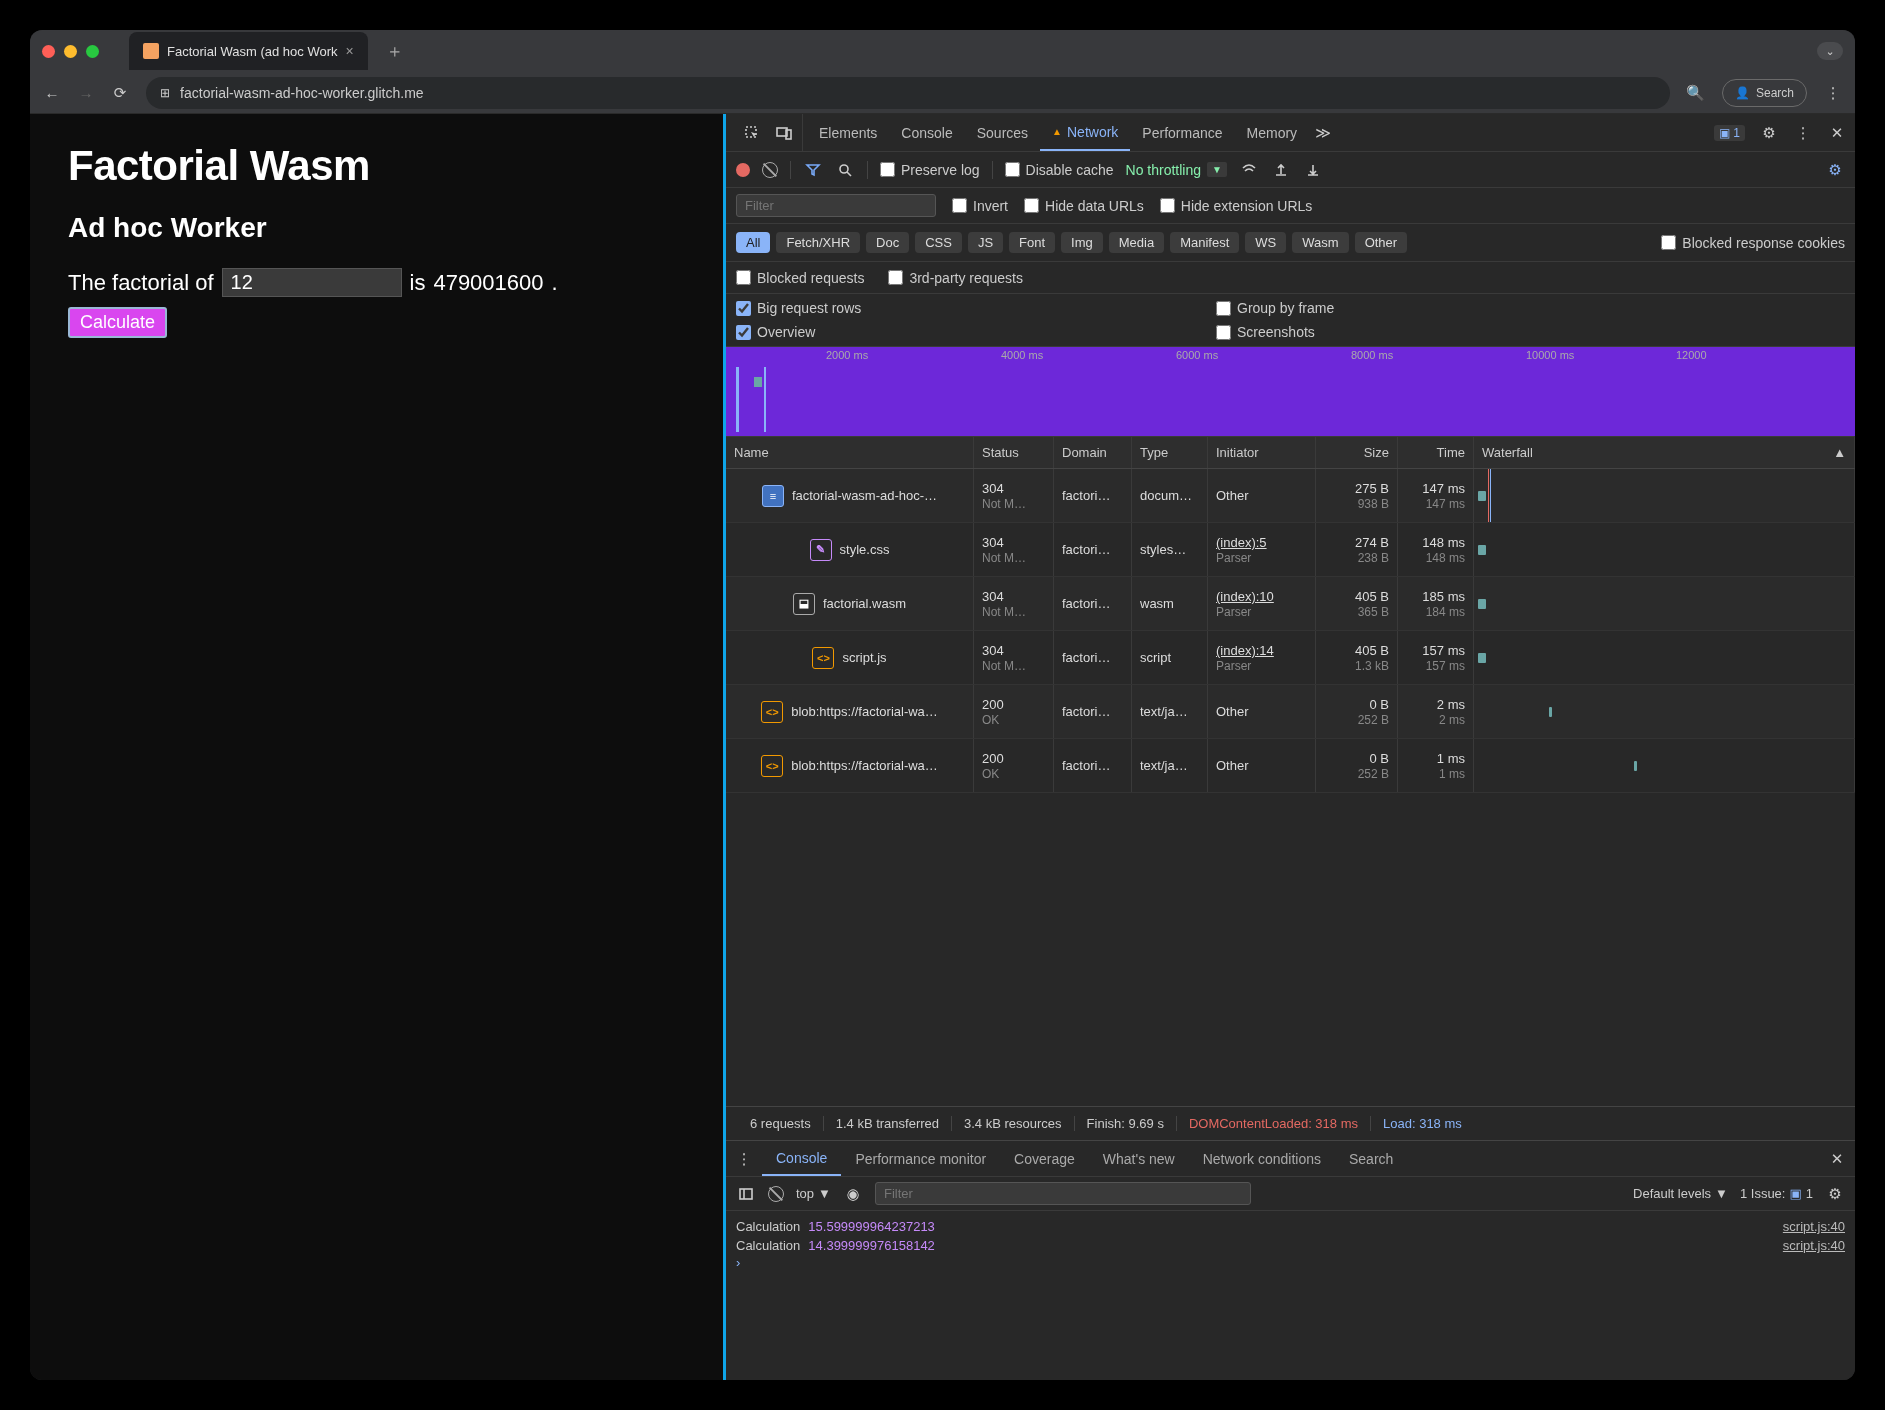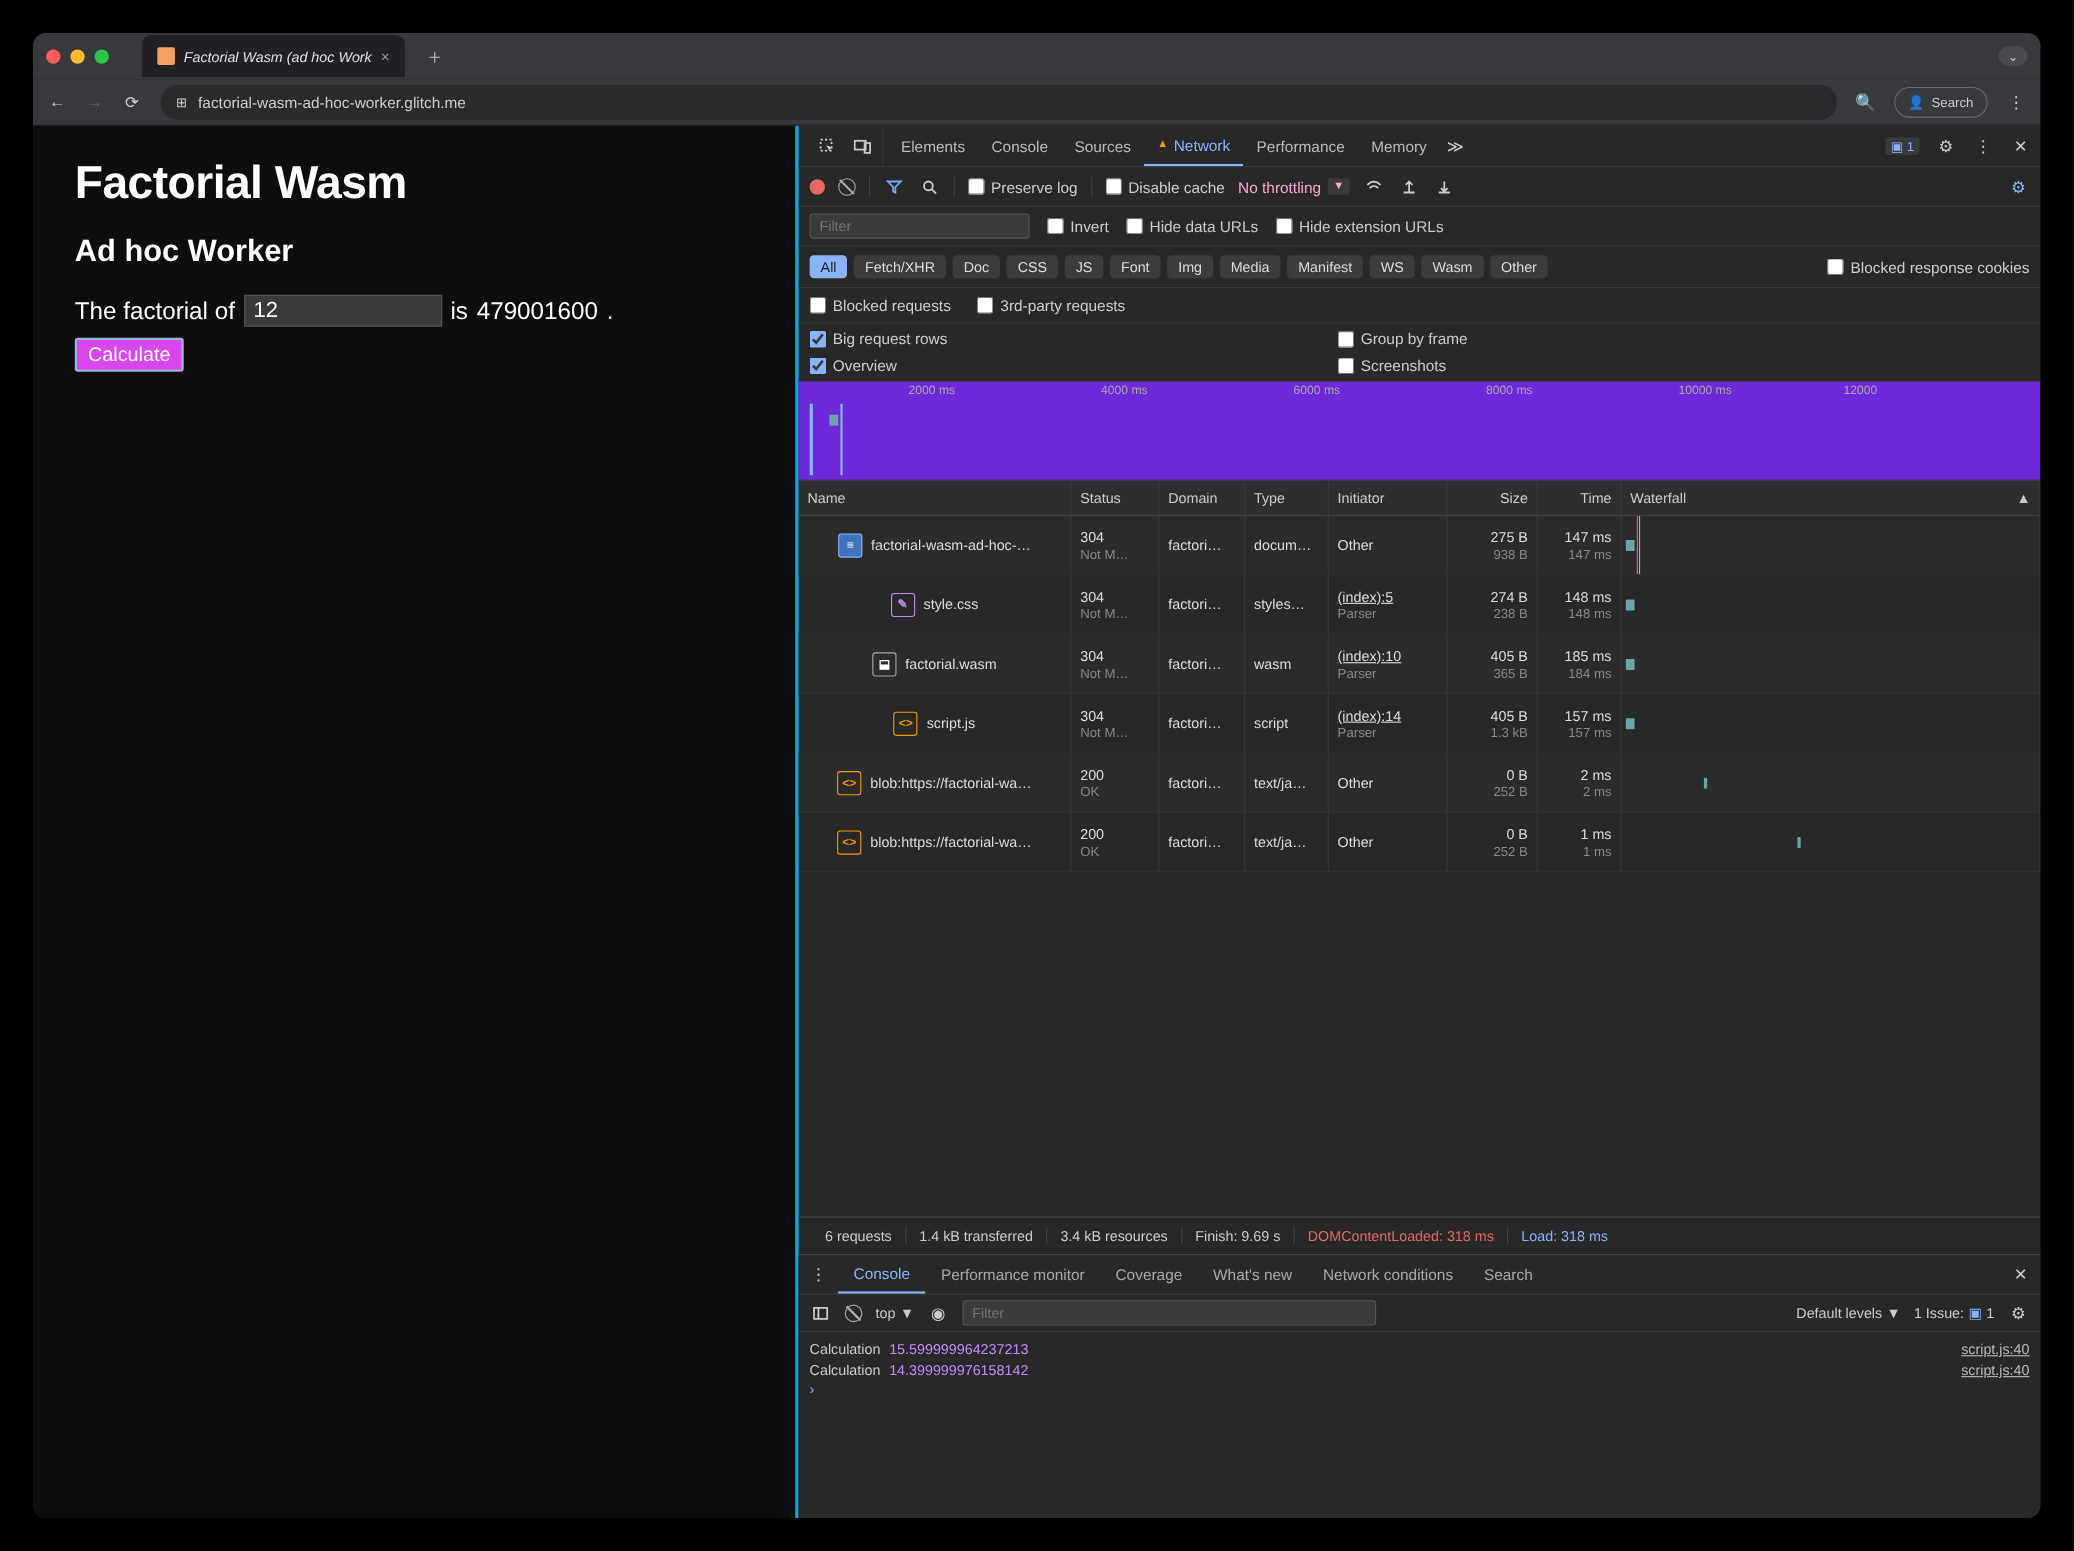--- a/index.html
+++ b/index.html
@@ -2,21 +2,21 @@
 <html><head>
 <meta charset="utf-8">
 <style>
 * { box-sizing: border-box; margin: 0; padding: 0; font-family: -apple-system, BlinkMacSystemFont, "Segoe UI", Helvetica, Arial, sans-serif; }
 body { background: #000; width: 1885px; height: 1410px; padding: 30px; }
 .window { width: 100%; height: 100%; background: #202124; border-radius: 12px; overflow: hidden; display: flex; flex-direction: column; box-shadow: 0 20px 60px rgba(0,0,0,0.8); }
 .titlebar { background: #38393c; height: 42px; display: flex; align-items: center; padding: 0 12px; gap: 10px; }
 .dots { display: flex; gap: 9px; }
 .dot { width: 13px; height: 13px; border-radius: 50%; }
 .dot.red { background: #ff5f57; } .dot.yellow { background: #febc2e; } .dot.green { background: #28c840; }
-.tab { background: #202124; border-radius: 8px 8px 0 0; height: 38px; margin-left: 20px; display: flex; align-items: center; padding: 0 14px; color: #e0e0e0; font-size: 13px; gap: 8px; min-width: 220px; position: relative; font-style: italic; }
+.tab { background: #202124; border-radius: 8px 8px 0 0; height: 38px; margin-left: 20px; display: flex; align-items: center; padding: 0 14px; color: #e0e0e0; font-size: 13px; gap: 8px; min-width: 220px; position: relative; }
 .tab .favicon { width: 16px; height: 16px; background: #f4a261; border-radius: 2px; }
 .tab .close { margin-left: auto; color: #999; font-size: 14px; cursor: pointer; }
 .newtab { color: #aaa; font-size: 18px; margin-left: 8px; cursor: pointer; }
 .titlebar .spacer { flex: 1; }
 .chevron-pill { width: 26px; height: 18px; border-radius: 10px; background: #4a4b4e; display: flex; align-items: center; justify-content: center; color: #ccc; font-size: 11px; }
 .addrbar { background: #38393c; height: 42px; display: flex; align-items: center; padding: 0 12px; gap: 16px; border-bottom: 1px solid #2a2a2a; }
 .nav-arrows { display: flex; gap: 14px; align-items: center; }
 .icon-btn { color: #ccc; font-size: 15px; cursor: pointer; display: flex; align-items: center; justify-content: center; width: 20px; height: 20px; }
 .icon-btn.disabled { color: #666; }
 .urlbox { flex: 1; background: #282a2c; border-radius: 20px; height: 32px; display: flex; align-items: center; padding: 0 14px; gap: 10px; color: #ccc; font-size: 14px; }
@@ -37,21 +37,21 @@
 .dt-tab.active .warn { color: #f29900; }
 .dt-tabs .tail { margin-left: auto; display: flex; gap: 14px; align-items: center; color: #bbb; }
 .badge { background: #3a3a3a; color: #8ab4f8; font-size: 12px; padding: 1px 5px; border-radius: 3px; display: flex; align-items: center; gap: 3px; }
 .nt-toolbar { display: flex; align-items: center; height: 36px; border-bottom: 1px solid #3a3a3a; padding: 0 10px; gap: 12px; }
 .rec { width: 14px; height: 14px; border-radius: 50%; background: #e46962; border: 2px solid #e46962; }
 .no-entry { width: 16px; height: 16px; border: 1.8px solid #aaa; border-radius: 50%; position: relative; }
 .no-entry::after { content: ""; position: absolute; width: 18px; height: 1.8px; background: #aaa; top: 6px; left: -2px; transform: rotate(45deg); }
 .filter-icon { color: #78a9f7; }
 .chk { display: flex; align-items: center; gap: 6px; color: #ccc; font-size: 14px; }
 .chk input { width: 15px; height: 15px; accent-color: #8ab4f8; }
-.throttle { color: #f9a8d4; font-size: 14px; display: flex; align-items: center; gap: 6px; }
+.throttle { color: #86efac; font-size: 14px; display: flex; align-items: center; gap: 6px; }
 .throttle .caret { font-size: 10px; background: #3a3a3a; padding: 2px 5px; border-radius: 2px; }
 .nt-filter-row { display: flex; align-items: center; height: 36px; padding: 0 10px; gap: 16px; border-bottom: 1px solid #3a3a3a; }
 .filter-input { background: #3a3a3a; border: 1px solid #555; border-radius: 3px; color: #eee; font-size: 13px; padding: 3px 8px; width: 200px; }
 .nt-pills { display: flex; align-items: center; height: 38px; padding: 0 10px; gap: 6px; border-bottom: 1px solid #3a3a3a; flex-wrap: wrap; }
 .pill { background: #3c3c3c; color: #ddd; font-size: 13px; padding: 3px 10px; border-radius: 4px; cursor: pointer; }
 .pill.active { background: #8ab4f8; color: #202124; }
 .nt-checks2 { display: flex; padding: 0 10px; height: 32px; align-items: center; gap: 24px; border-bottom: 1px solid #3a3a3a; }
 .nt-checks3 { display: flex; padding: 0 10px; border-bottom: 1px solid #3a3a3a; }
 .checks-col { display: flex; flex-direction: column; gap: 8px; padding: 6px 0; }
 .checks-col.left { width: 480px; }

